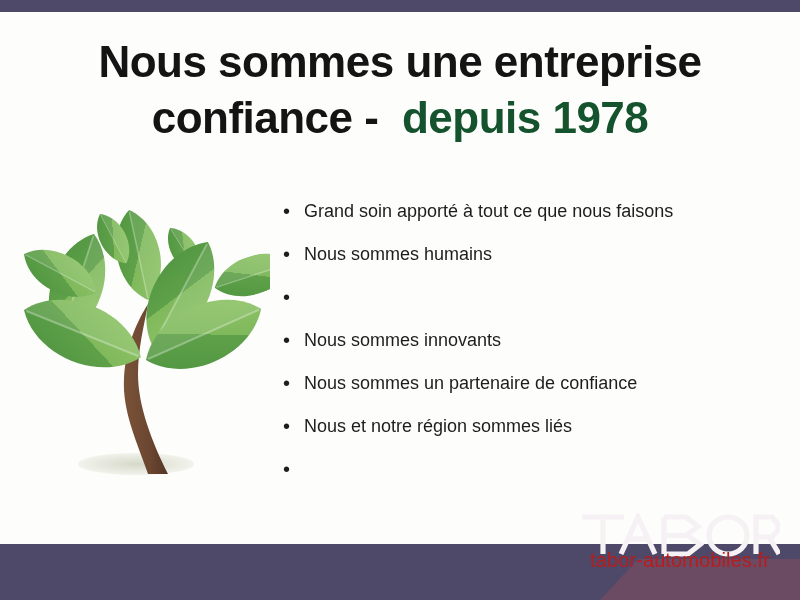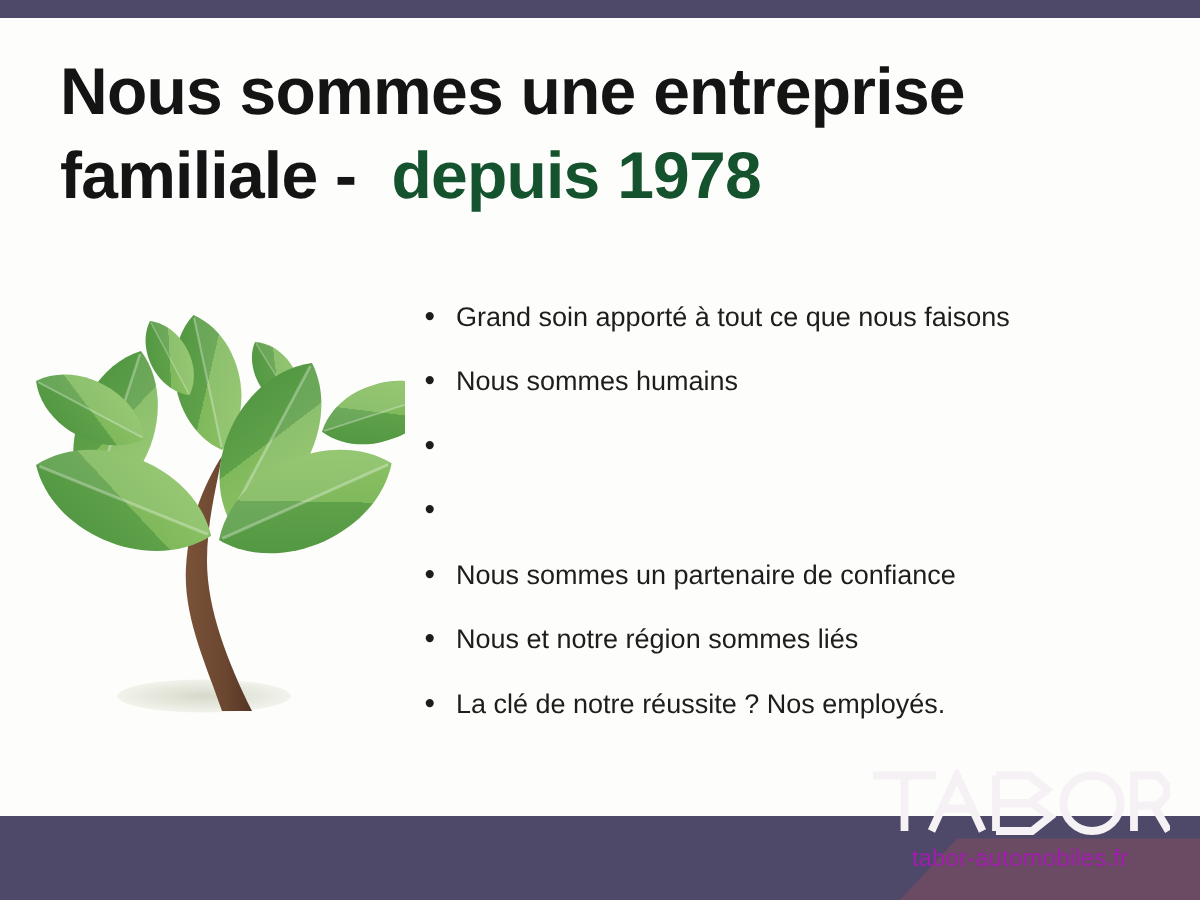--- a/index.html
+++ b/index.html
@@ -41,20 +41,21 @@
     height: 56px;
     background: #4e4869;
   }
 
   
   #heading {
     position: absolute;
     left: 40px;
     top: 34px;
     width: 720px;
+    text-align: center;
     font-size: 44px;
     font-weight: bold;
     line-height: 1.28;
     letter-spacing: -0.5px;
     color: #141414;
   }
   #heading .accent {
     color: #14532d;
   }
 
@@ -114,38 +115,38 @@
   #logo-wordmark {
     position: absolute;
     left: 0;
     top: 10px;
     width: 240px;
     text-align: center;
   }
   #logo-tagline {
     position: absolute;
     left: 0;
-    top: 61px;
+    top: 46px;
     width: 240px;
     text-align: center;
-    font-size: 16px;
-    color: #a21caf;
+    font-size: 20px;
+    color: #b91c1c;
     letter-spacing: 0.1px;
   }
 </style>
 </head>
 <body>
 
 <div id="slide">
 
   <div id="top-bar"></div>
 
   <div id="heading">
     <div>Nous sommes une entreprise</div>
-    <div><span>familiale -</span>&nbsp;&nbsp;<span class="accent">depuis 1978</span></div>
+    <div><span>confiance -</span>&nbsp;&nbsp;<span class="accent">depuis 1978</span></div>
   </div>
 
   <div id="tree-illustration">
     <svg width="252" height="300" viewBox="0 0 252 300" xmlns="http://www.w3.org/2000/svg">
       <defs>
         <linearGradient id="leafGrad" x1="0" y1="1" x2="1" y2="0">
           <stop offset="0%" stop-color="#4e9340"></stop>
           <stop offset="50%" stop-color="#5fa149"></stop>
           <stop offset="50%" stop-color="#80b95c"></stop>
           <stop offset="100%" stop-color="#8fc567"></stop>
@@ -220,32 +221,32 @@
     </div>
     <div class="bullet-row">
       <span class="bullet-dot">•</span>
       <span class="bullet-text">Nous sommes humains</span>
     </div>
     <div class="bullet-row">
       <span class="bullet-dot">•</span>
     </div>
     <div class="bullet-row">
       <span class="bullet-dot">•</span>
+      <span class="bullet-text">Nous sommes innovants</span>
     </div>
     <div class="bullet-row">
       <span class="bullet-dot">•</span>
       <span class="bullet-text">Nous sommes un partenaire de confiance</span>
     </div>
     <div class="bullet-row">
       <span class="bullet-dot">•</span>
       <span class="bullet-text">Nous et notre région sommes liés</span>
     </div>
     <div class="bullet-row">
       <span class="bullet-dot">•</span>
-      <span class="bullet-text">La clé de notre réussite ? Nos employés.</span>
     </div>
   </div>
 
   <div id="bottom-bar"></div>
 
   <div id="logo-block">
     <div id="logo-shape-main"></div>
     <div id="logo-wordmark">
       <svg width="200" height="44" viewBox="0 0 200 44" xmlns="http://www.w3.org/2000/svg" style="display:block;margin:0 auto;">
         <g fill="none" stroke="#f5f1f4" stroke-width="5.2" stroke-linecap="butt">

